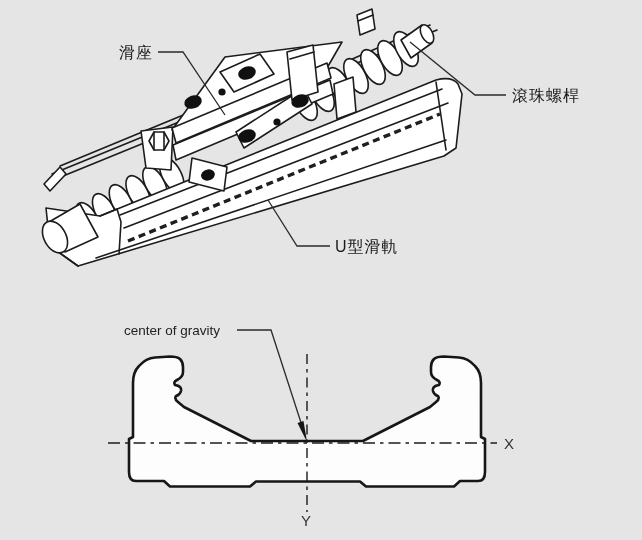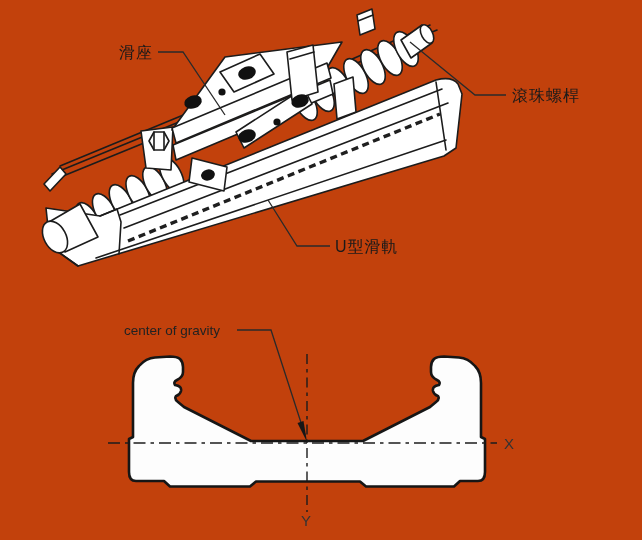--- a/index.html
+++ b/index.html
@@ -1,16 +1,16 @@
 <!DOCTYPE html>
 <html><head>
 <meta charset="utf-8">
 <style>
   html,body{margin:0;padding:0;background:#fcfcfc;}
-  .stage{position:relative;width:642px;height:540px;background:#c2410c;overflow:hidden;
+  .stage{position:relative;width:642px;height:540px;background:#e5e5e5;overflow:hidden;
          font-family:"Liberation Sans","DejaVu Sans",sans-serif;}
   svg{display:block}
   .cjk-label{font-size:16px;fill:#1a1a1a;letter-spacing:1px;}
   .en-label{font-size:13.5px;fill:#222;}
   .axis-label{font-size:15px;fill:#333;}
   .ink{stroke:#1c1c1c;fill:none;stroke-width:1.6;stroke-linecap:round;stroke-linejoin:round;}
   .white{fill:#ffffff;stroke:#1c1c1c;stroke-width:1.6;stroke-linejoin:round;}
   .hole{fill:#111111;stroke:none;}
   .leader{stroke:#2a2a2a;stroke-width:1.3;fill:none;}
   .xsect{fill:#fdfdfd;stroke:#161616;stroke-width:2.6;stroke-linejoin:round;stroke-linecap:round;}

